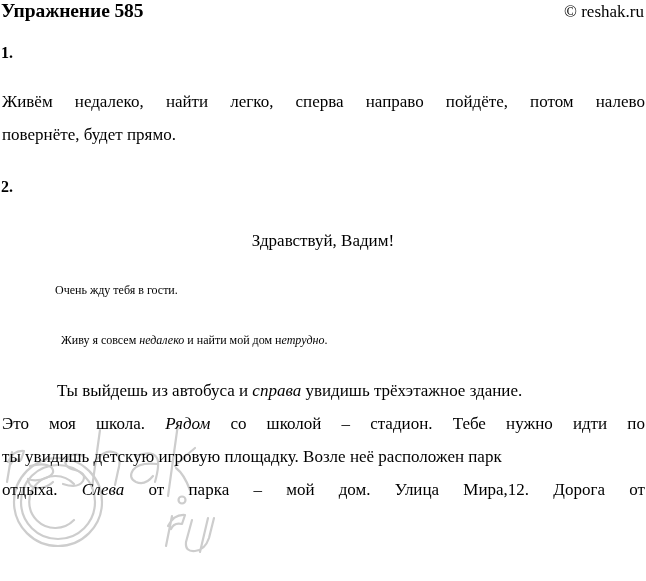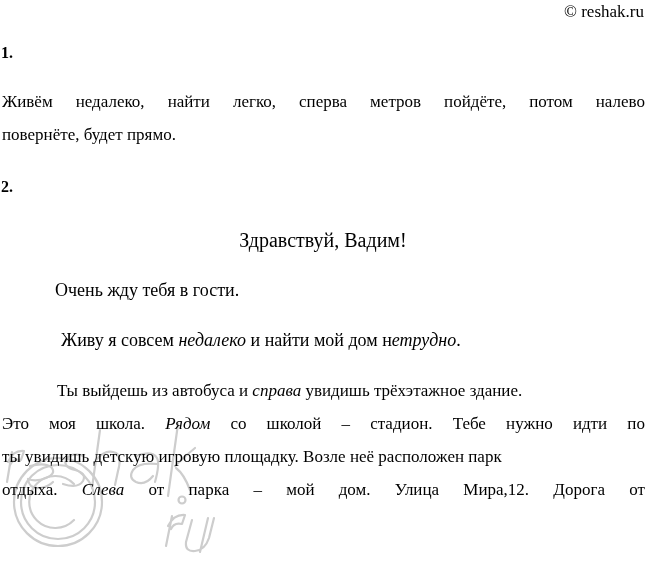--- a/index.html
+++ b/index.html
@@ -85,27 +85,27 @@
     justify-content: space-between;
     white-space: normal;
     gap: 20px;
   }
   .para .line.just > span { white-space: pre; }
   .centered {
     position: absolute;
     left: 0px;
     width: 646px;
     text-align: center;
-    font-size: 20px;
+    font-size: 17px;
     line-height: 33px;
   }
   .indent-line {
     position: absolute;
     left: 55px;
-    font-size: 18px;
+    font-size: 12px;
     line-height: 33px;
     white-space: nowrap;
   }
   i, .it { font-style: italic; }
 </style>
 </head>
 <body>
 
 <div class="watermark">
   <svg width="240" height="175" viewBox="0 0 240 175" xmlns="http://www.w3.org/2000/svg">
@@ -130,35 +130,36 @@
       <circle cx="186" cy="96" r="3.5"></circle>
 
       <path d="M176 112 l-6 30 M172 122 q6 -12 17 -11 l-3 9 q-8 -2 -11 5"></path>
 
       <path d="M196 116 l-6 22 q-1 10 9 9 q10 -1 14 -13 l5 -20 M212 114 l-8 34"></path>
     </g>
   </svg>
 </div>
 
 <div class="header">
+  <div class="doc-title">Упражнение 585</div>
   <div class="copyright">© reshak.ru</div>
 </div>
 
 <div class="content">
 
   <div class="section-num" style="top:44px;">1.</div>
 
   <div class="para" style="top:85px;">
     <span class="line just">
       <span>Живём</span>
       <span>недалеко,</span>
       <span>найти</span>
       <span>легко,</span>
       <span>сперва</span>
-      <span>метров</span>
+      <span>направо</span>
       <span>пойдёте,</span>
       <span>потом</span>
       <span>налево</span>
     </span>
     <span class="line">повернёте, будет прямо.</span>
   </div>
 
   <div class="section-num" style="top:178px;">2.</div>
 
   <div class="centered" style="top:224px;">Здравствуй, Вадим!</div>

